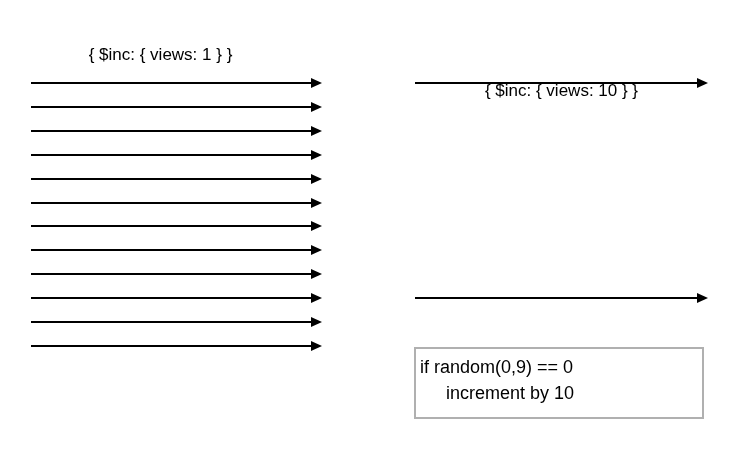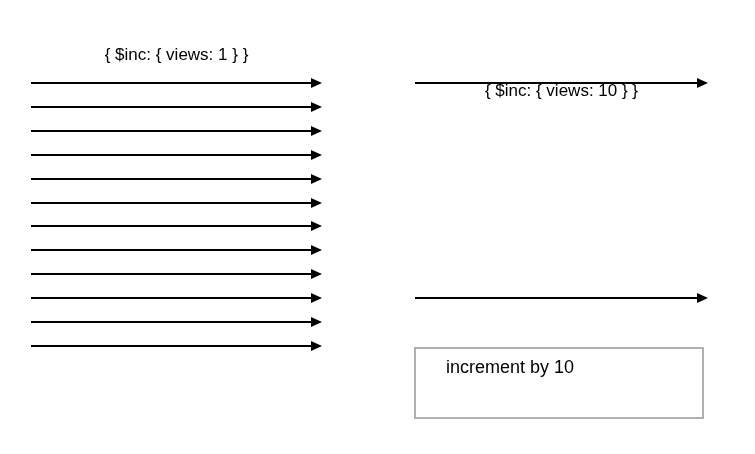--- a/index.html
+++ b/index.html
@@ -17,21 +17,21 @@
   }
   .group-label {
     position: absolute;
     top: 44px;
     font-size: 17px;
     line-height: 22px;
     text-align: center;
     white-space: nowrap;
     color: #000;
   }
-  .group-label.left  { left: 31px;  width: 291px; }
+  .group-label.left  { left: 15px;  width: 291px; }
   .group-label.right { left: 415px; width: 293px; margin-top: 36px; }
   .arrow-col {
     position: absolute;
     display: flex;
     flex-direction: column;
     justify-content: space-between;
   }
   .arrow-col.left-arrows  { left: 31px;  width: 291px; top: 78px; height: 273px; }
   .arrow-col.right-arrows { left: 415px; width: 293px; top: 78px; height: 225px; }
   .arrow {
@@ -132,16 +132,17 @@
         <span class="shaft"></span>
         <span class="head"></span>
       </div>
       <div class="arrow">
         <span class="shaft"></span>
         <span class="head"></span>
       </div>
     </div>
 
   <div class="note-box">
+    <div class="note-line1">if random(0,9) == 0</div>
     <div class="note-line2">increment by 10</div>
   </div>
 
 </div>
 
 </body></html>

